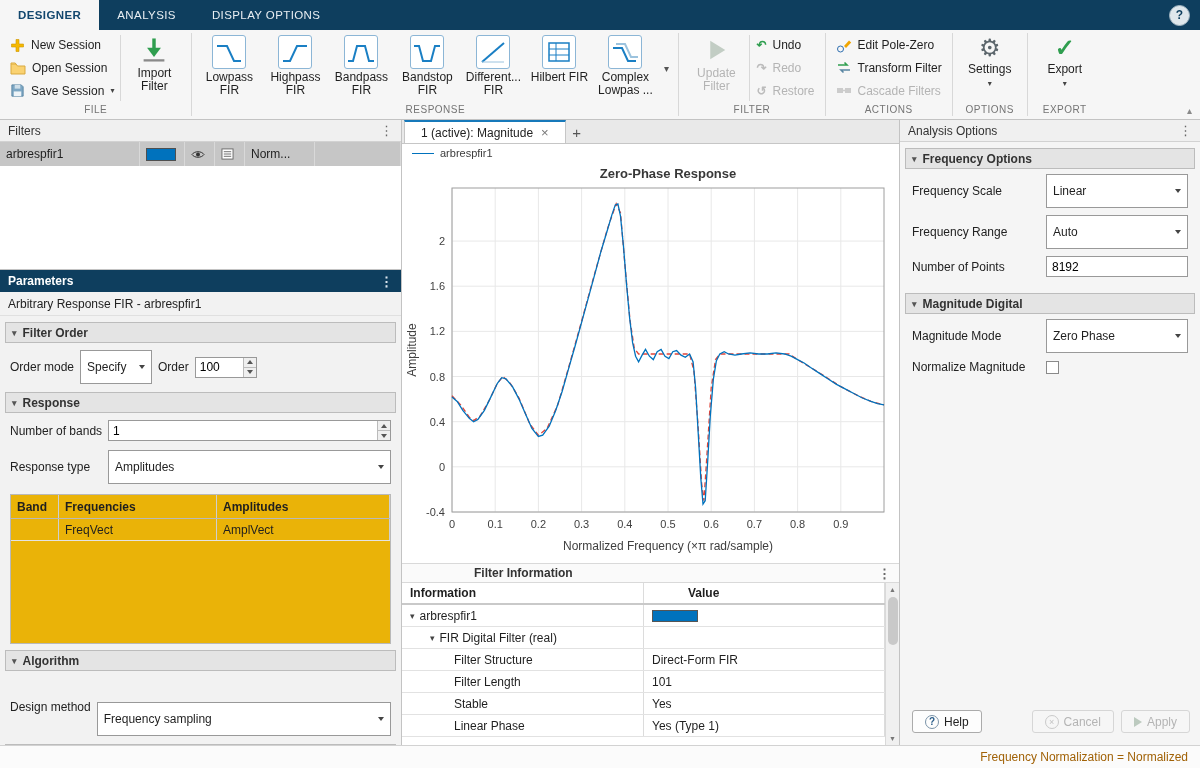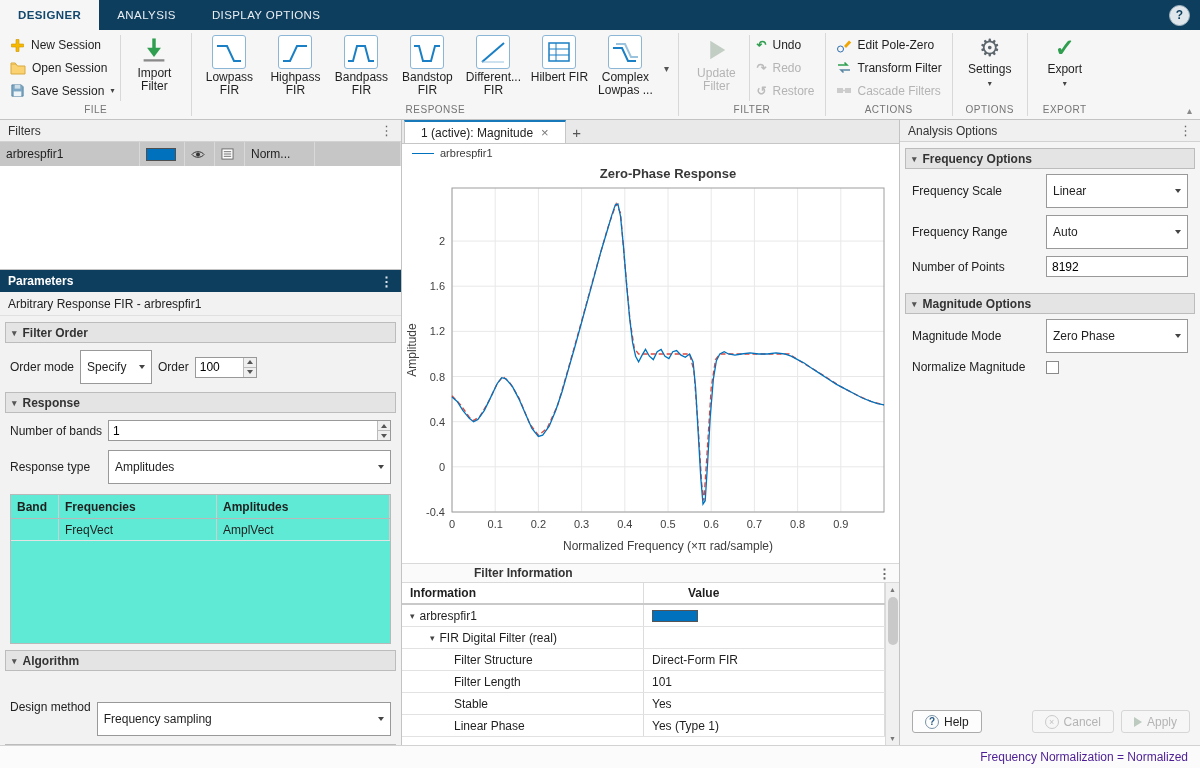--- a/index.html
+++ b/index.html
@@ -59,21 +59,21 @@
 .lbl{color:#222;white-space:nowrap;}
 .dropdown{height:21px;background:#fff;border:1px solid #999;display:flex;align-items:center;padding:16px 6px;gap:6px;}
 .dd-caret{margin-left:auto;width:0;height:0;border-top:4px solid #444;border-left:3.5px solid transparent;border-right:3.5px solid transparent;flex:none;}
 .spin{display:flex;height:21px;border:1px solid #999;background:#fff;}
 .spin input{border:none;outline:none;min-width:0;width:100%;padding:0 4px;font:inherit;background:transparent;}
 .spin-btns{width:13px;border-left:1px solid #bbb;display:flex;flex-direction:column;flex:none;}
 .spin-btns div{flex:1;display:flex;align-items:center;justify-content:center;background:#efefef;}
 .spin-btns div+div{border-top:1px solid #bbb;}
 .tri-up{width:0;height:0;border-bottom:4px solid #555;border-left:3px solid transparent;border-right:3px solid transparent;}
 .tri-dn{width:0;height:0;border-top:4px solid #555;border-left:3px solid transparent;border-right:3px solid transparent;}
-.band-table{margin:8px 10px 0 10px;background:#5eead4;border:1px solid #b9b9b9;height:150px;flex:none;}
+.band-table{margin:8px 10px 0 10px;background:#eab308;border:1px solid #b9b9b9;height:150px;flex:none;}
 .bt-hdr,.bt-row{display:grid;grid-template-columns:48px 158px 1fr;}
 .bt-hdr{height:24px;font-weight:bold;border-bottom:1px solid #b9b9b9;}
 .bt-cell{display:flex;align-items:center;padding:0 6px;border-right:1px solid #cfcfcf;overflow:hidden;}
 .bt-row{height:22px;border-bottom:1px solid #e3e3e3;}
 .algo-block{margin-top:auto;padding-bottom:6px;}
 
 
 .doc-tabs{height:24px;background:#e9e9e9;border-bottom:1px solid #c6c6c6;display:flex;align-items:flex-end;padding-left:2px;flex:none;}
 .doc-tab{height:23px;background:#fff;border:1px solid #c6c6c6;border-bottom:none;border-top:2px solid #1779ba;display:flex;align-items:center;gap:8px;padding:0 16px;color:#222;}
 .tab-close{color:#777;font-size:13px;line-height:1;}
@@ -111,21 +111,21 @@
 .checkbox{width:13px;height:13px;border:1px solid #8a8a8a;background:#fff;margin-right:129px;}
 .rp-buttons{margin-top:auto;display:flex;align-items:center;padding:0 10px 12px 12px;gap:7px;}
 .rp-buttons .spacer{flex:1;}
 .btn{height:23px;border:1px solid #ababab;background:#fdfdfd;border-radius:3px;display:flex;align-items:center;gap:5px;padding:0 12px;color:#222;}
 .btn.disabled{color:#b4b4b4;border-color:#d6d6d6;background:#f6f6f6;}
 .q-ico{width:14px;height:14px;border-radius:50%;border:1px solid #7a93a8;color:#2a5d8a;display:flex;align-items:center;justify-content:center;font-size:10px;font-weight:bold;flex:none;}
 .x-ico{width:14px;height:14px;border-radius:50%;border:1px solid #cacaca;color:#c2c2c2;display:flex;align-items:center;justify-content:center;font-size:9px;flex:none;}
 .p-ico{width:0;height:0;border-left:8px solid #bccabf;border-top:5px solid transparent;border-bottom:5px solid transparent;flex:none;}
 
 
-.statusbar{height:23px;background:#fbfbfb;border-top:1px solid #d2d2d2;display:flex;align-items:center;justify-content:flex-end;padding-right:12px;color:#4c1d95;flex:none;}
+.statusbar{height:23px;background:#fbfbfb;border-top:1px solid #d2d2d2;display:flex;align-items:center;justify-content:flex-end;padding-right:12px;color:#a16207;flex:none;}
 </style>
 </head>
 <body>
 
 <div class="app">
 
   <div class="titlebar">
     <div class="tt-tab active">DESIGNER</div>
     <div class="tt-tab">ANALYSIS</div>
     <div class="tt-tab">DISPLAY OPTIONS</div>
@@ -592,21 +592,21 @@
       </div>
       <div class="rp-row">
         <span class="lbl">Number of Points</span>
         <div class="rp-input">
           <input value="8192" style="">
         </div>
       </div>
 
       <div class="acc" style="margin-top:14px;">
         <span class="arr">▾</span>
-        <span>Magnitude Options</span>
+        <span>Magnitude Digital</span>
       </div>
       <div class="rp-row">
         <span class="lbl">Magnitude Mode</span>
         <div class="dropdown rp-ctrl">
           <span>Zero Phase</span>
           <span class="dd-caret"></span>
         </div>
       </div>
       <div class="rp-row">
         <span class="lbl">Normalize Magnitude</span>

